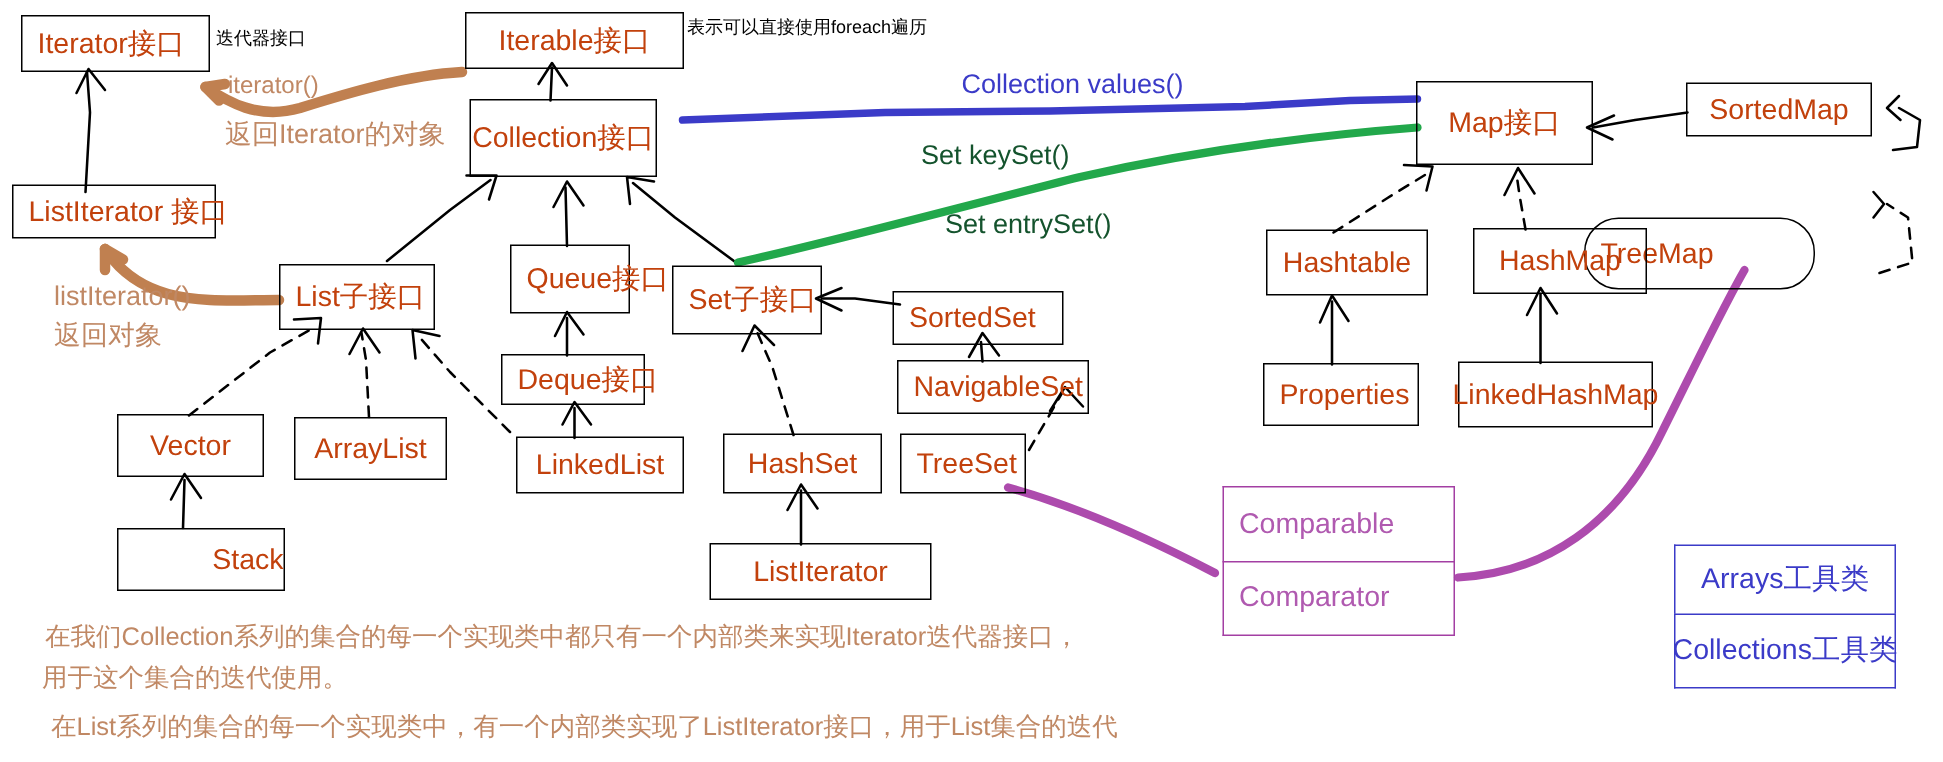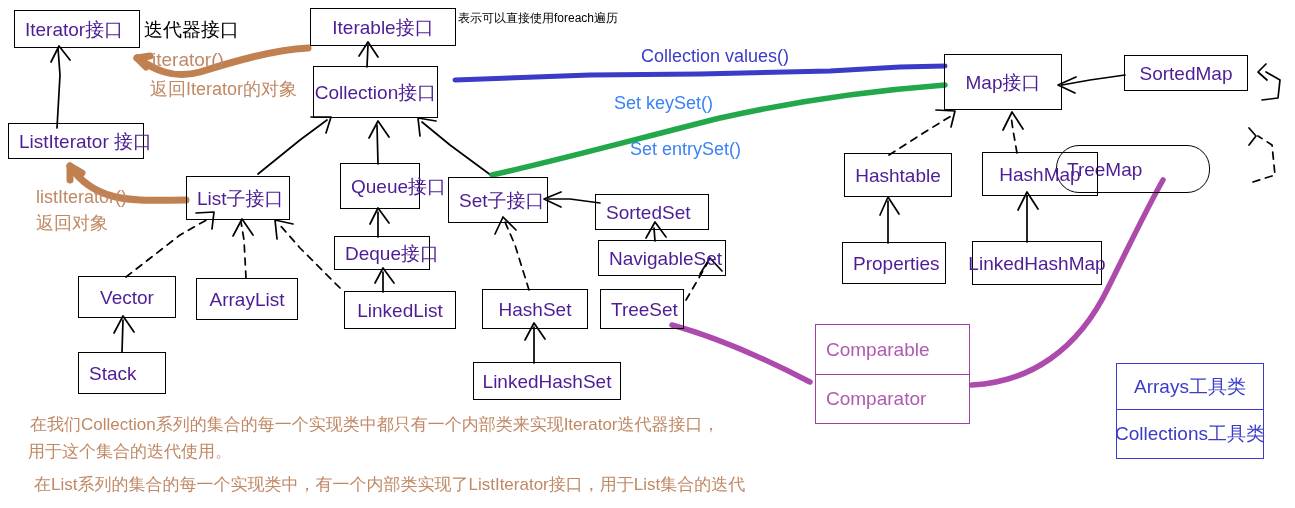--- a/index.html
+++ b/index.html
@@ -10,21 +10,21 @@
     overflow:hidden;
     font-family:"Liberation Sans","DejaVu Sans",sans-serif;
   }
   .box{
     position:absolute;
     box-sizing:border-box;
     border:1.6px solid #000000;
     background:transparent;
     display:flex;
     align-items:center;
-    color:#4c1d95;
+    color:#c2410c;
     font-size:19px;
     line-height:1;
     white-space:nowrap;
     padding-left:10px;
   }
   .box.center{justify-content:center;padding-left:0;}
   .box.purple{border-color:#a33fa3;color:#b05ab0;}
   .box.blue{border-color:#3b3bc8;color:#3b3bc8;}
   .divider{
     position:absolute;
@@ -34,21 +34,21 @@
   .divider.blue{border-top-color:#3b3bc8;}
   .label{
     position:absolute;
     white-space:nowrap;
     line-height:1.25;
     color:#000000;
     font-size:18px;
   }
   .label.brown{color:#c08864;}
   .label.blue{color:#3b3bc8;}
-  .label.green{color:#3b82f6;}
+  .label.green{color:#14532d;}
   .label.overflow{color:#000;}
   .note{
     position:absolute;
     color:#c08864;
     font-size:17px;
     line-height:1.75;
     white-space:nowrap;
   }
   svg.lines{
     position:absolute;left:0;top:0;
@@ -152,21 +152,21 @@
     <path class="curve green" d="M 492 175 C 560 160 640 138 720 118 C 800 100 880 90 945 85"></path>
 
     <path class="curve purple" d="M 672 325 C 712 336 760 356 810 382"></path>
 
     <path class="curve purple" d="M 972 385 C 1030 382 1078 350 1108 288 C 1130 244 1148 206 1163 180"></path>
   </svg>
 
   <div class="box" style="left:14px;top:10px;width:126px;height:38px;">
     <span>Iterator接口</span>
   </div>
-  <div class="label overflow" style="left:144px;top:18px;font-size:19px;">迭代器接口</div>
+  <div class="label overflow" style="left:144px;top:18px;font-size:12px;">迭代器接口</div>
 
   <div class="box" style="left:8px;top:123px;width:136px;height:36px;">
     <span>ListIterator  接口</span>
   </div>
 
   <div class="box center" style="left:310px;top:8px;width:146px;height:38px;">
     <span>Iterable接口</span>
   </div>
 
   <div class="box center" style="left:313px;top:66px;width:125px;height:52px;">
@@ -194,38 +194,38 @@
   </div>
 
   <div class="box" style="left:598px;top:240px;width:128px;height:36px;">
     <span>NavigableSet</span>
   </div>
 
   <div class="box center" style="left:78px;top:276px;width:98px;height:42px;">
     <span>Vector</span>
   </div>
 
-  <div class="box" style="left:78px;top:352px;width:88px;height:42px;">
+  <div class="box" style="left:78px;top:352px;width:112px;height:42px;justify-content:flex-end;">
     <span>Stack</span>
   </div>
 
   <div class="box center" style="left:196px;top:278px;width:102px;height:42px;">
     <span>ArrayList</span>
   </div>
 
   <div class="box center" style="left:344px;top:291px;width:112px;height:38px;">
     <span>LinkedList</span>
   </div>
 
   <div class="box center" style="left:482px;top:289px;width:106px;height:40px;">
     <span>HashSet</span>
   </div>
 
   <div class="box center" style="left:473px;top:362px;width:148px;height:38px;">
-    <span>LinkedHashSet</span>
+    <span>ListIterator</span>
   </div>
 
   <div class="box" style="left:600px;top:289px;width:84px;height:40px;">
     <span>TreeSet</span>
   </div>
 
   <div class="box center" style="left:944px;top:54px;width:118px;height:56px;">
     <span>Map接口</span>
   </div>
 
@@ -265,21 +265,21 @@
   <div class="box blue center" style="left:1116px;top:363px;width:148px;height:46px;border-bottom:none;">
     <span>Arrays工具类</span>
   </div>
   <div class="divider blue" style="left:1116px;top:409px;width:148px;"></div>
   <div class="box blue center" style="left:1116px;top:409px;width:148px;height:50px;border-top:none;">
     <span>Collections工具类</span>
   </div>
 
   <div class="label" style="left:458px;top:11px;font-size:12px;">表示可以直接使用foreach遍历</div>
 
-  <div class="label brown" style="left:152px;top:48px;font-size:19px;">iterator()</div>
+  <div class="label brown" style="left:152px;top:48px;font-size:16px;">iterator()</div>
 
   <div class="label brown" style="left:150px;top:78px;font-size:18px;">返回Iterator的对象</div>
 
   <div class="label brown" style="left:36px;top:186px;font-size:18px;">listIterator()</div>
 
   <div class="label brown" style="left:36px;top:212px;font-size:18px;">返回对象</div>
 
   <div class="label blue" style="left:641px;top:45px;font-size:18px;">Collection  values()</div>
 
   <div class="label green" style="left:614px;top:92px;font-size:18px;">Set  keySet()</div>

